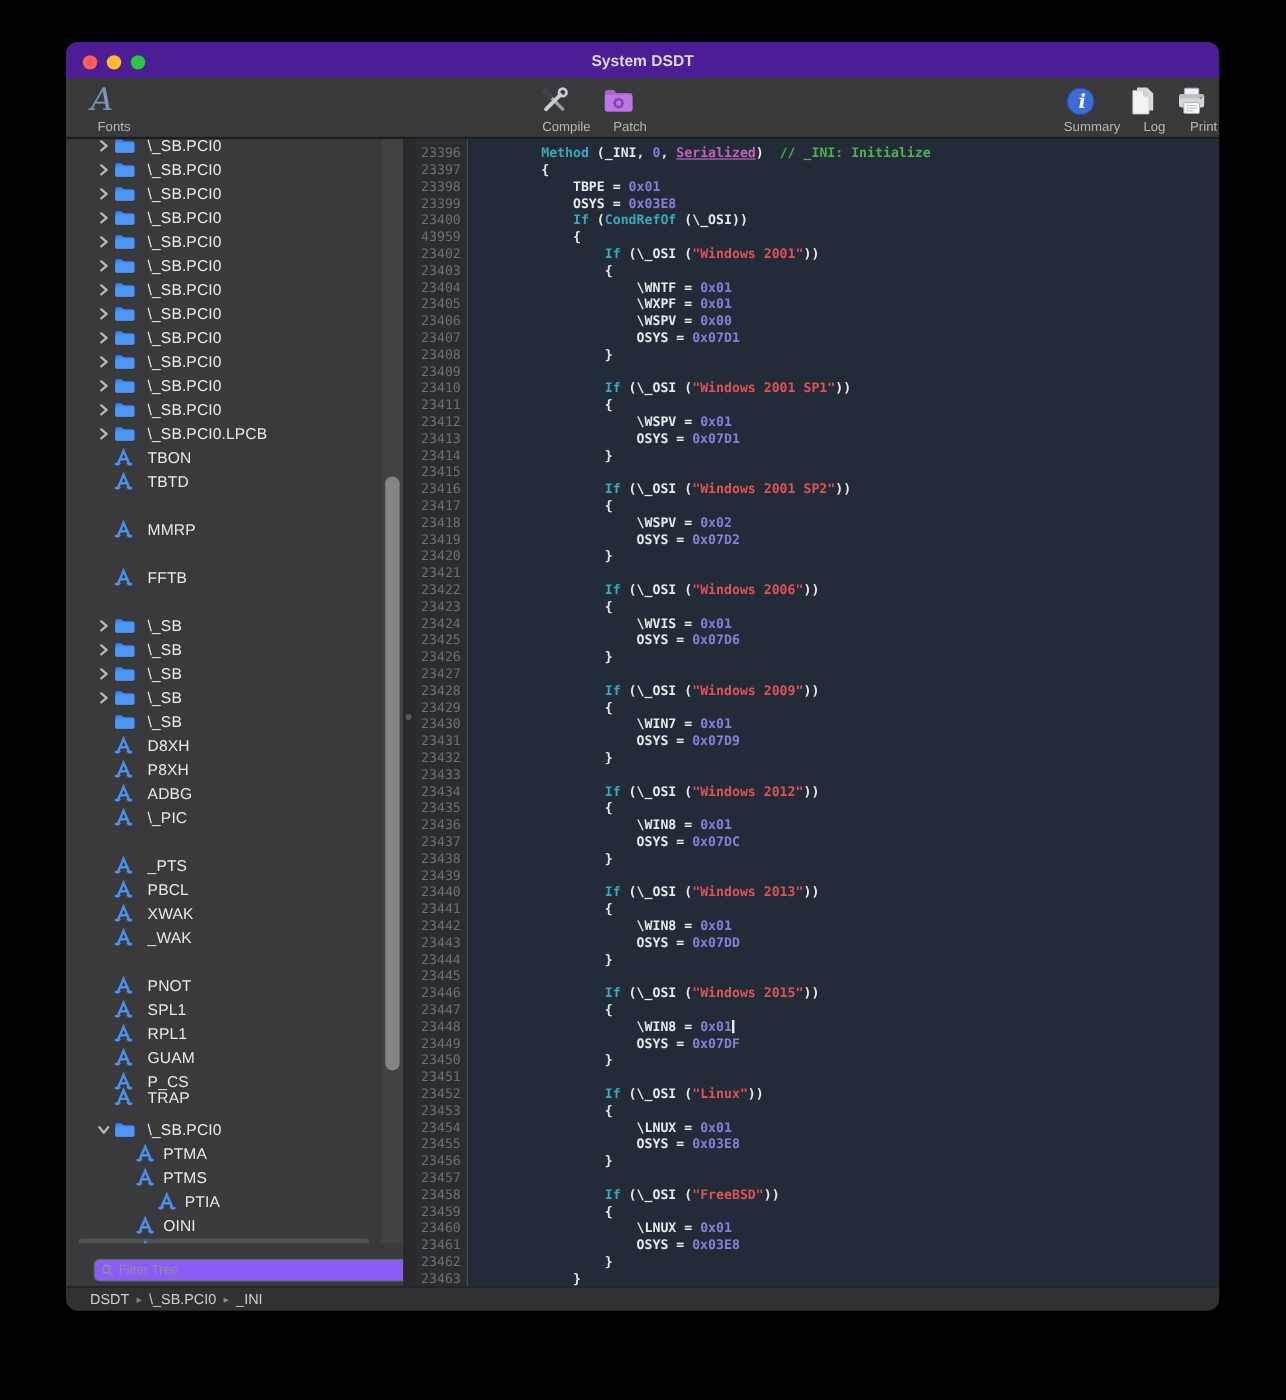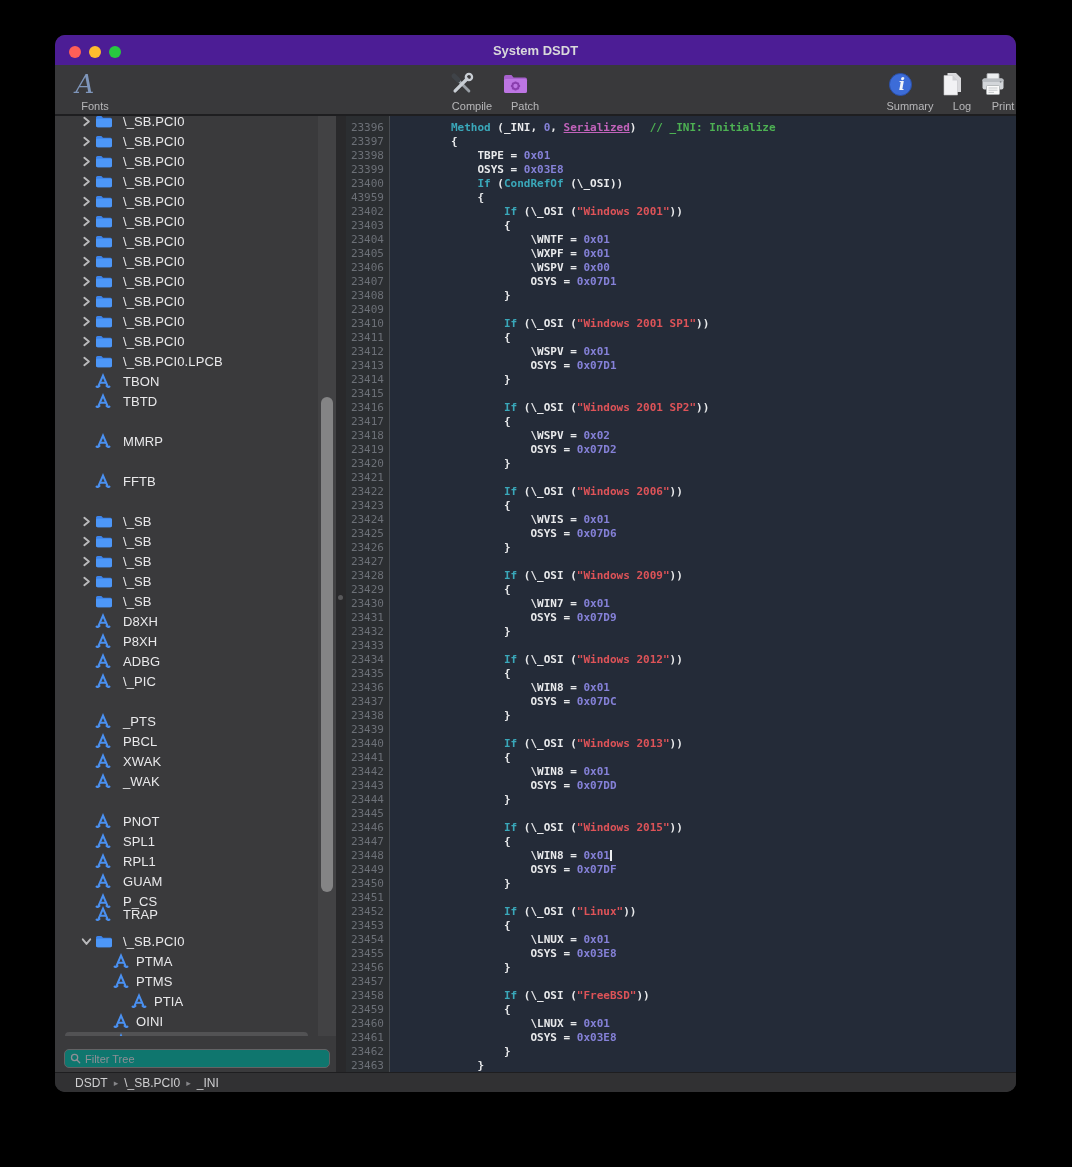--- a/index.html
+++ b/index.html
@@ -28,22 +28,22 @@
   .rowhl{position:absolute;left:10px;width:243px;height:19px;border-radius:4px;background:#525254;}
   .chev{position:absolute;left:27px;width:10px;height:12px;display:flex;align-items:center;}
   .chev.down svg{transform:rotate(90deg);}
   .ticn{position:absolute;left:40px;width:18px;height:15px;display:flex;align-items:center;}
   .row.ind .ticn{left:58px;}
   .rlabel{position:absolute;left:68px;font-size:13px;color:#e9e9eb;letter-spacing:.1px;white-space:pre;}
   .row.ind .rlabel{left:81px;}
   .sbtrack{position:absolute;left:263px;top:0;width:18px;bottom:36px;background:#424244;}
   .sbthumb{position:absolute;left:266px;top:281px;width:12px;height:495px;border-radius:6px;
     background:#8f8f91;opacity:.85;}
-  .filterwrap{position:absolute;left:9px;bottom:4px;width:264px;height:17px;border:1px solid #636365;
-    border-radius:5px;background:#0f766e;display:flex;align-items:center;}
+  .filterwrap{position:absolute;left:23px;bottom:4px;width:264px;height:17px;border:1px solid #636365;
+    border-radius:5px;background:#8b5cf6;display:flex;align-items:center;}
   .filterwrap svg{margin:0 4px 0 5px;flex:0 0 auto;}
   .filterinput{flex:1;background:transparent;border:none;outline:none;font-size:11px;color:#e8e8ea;
     font-family:"Liberation Sans",sans-serif;padding:0;}
   .filterinput::placeholder{color:#8f8f96;}
   .divider{position:absolute;left:281px;top:0;width:10px;height:100%;background:#29292b;}
   .divdot{position:absolute;left:2px;top:479px;width:5px;height:5px;border-radius:50%;background:#58585a;}
   
   .editor{position:absolute;left:291px;top:0;right:0;height:100%;background:#242b38;}
   .gutter{position:absolute;left:0;top:0;width:44px;height:100%;background:#2b2e31;
     border-right:1px solid #474b50;padding-top:5px;box-sizing:border-box;}

